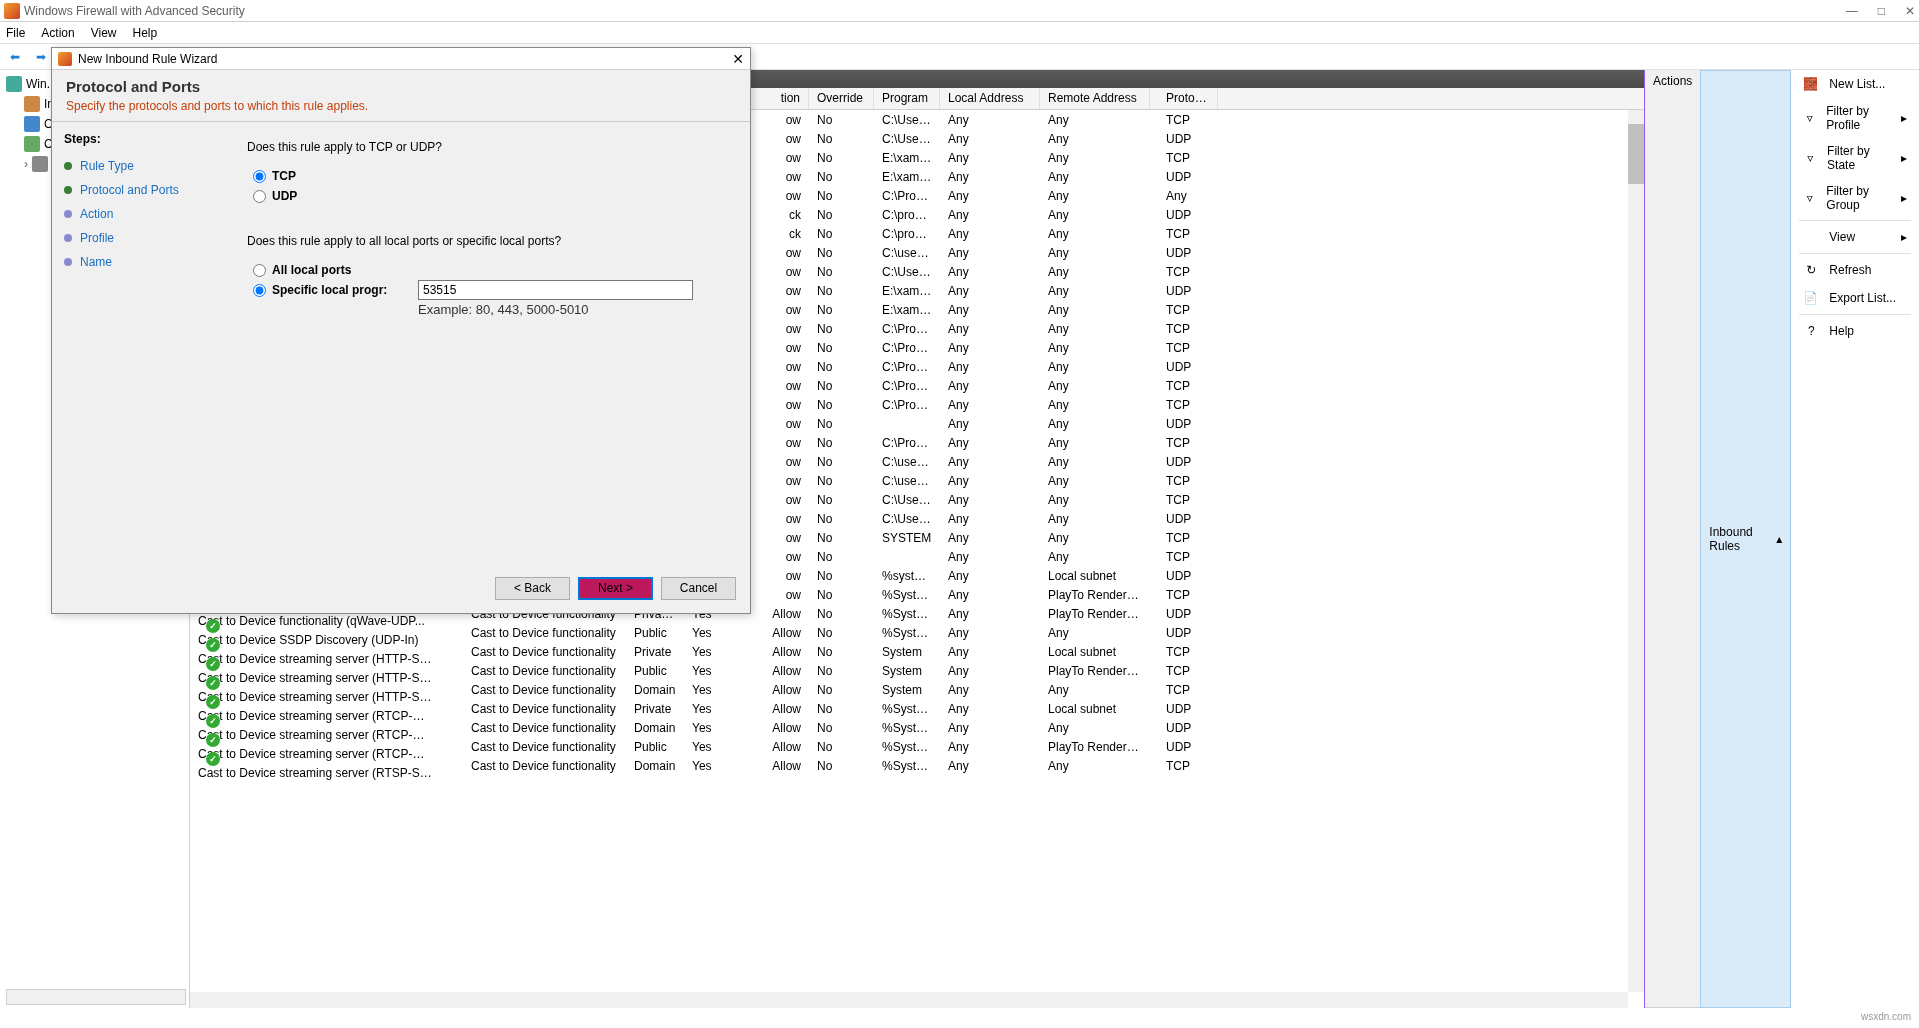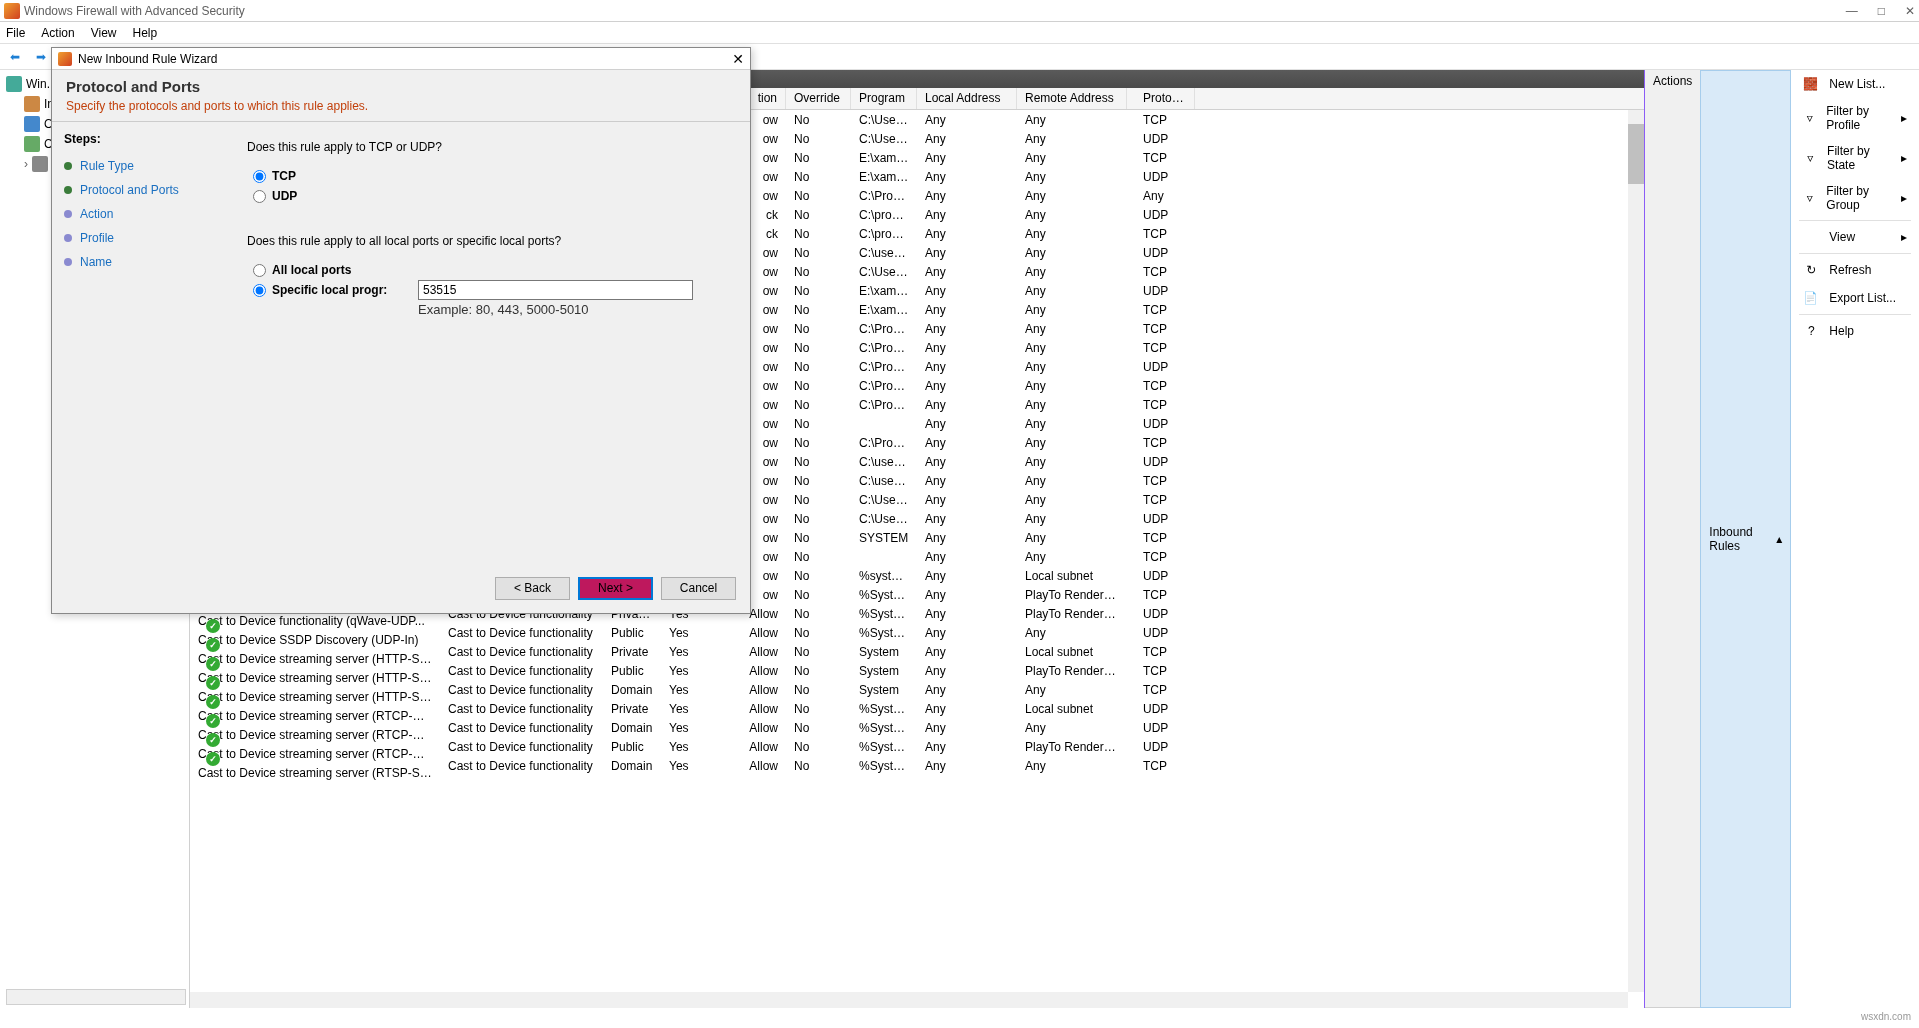--- a/index.html
+++ b/index.html
@@ -29,21 +29,21 @@
 
 
 .grid-pane { flex: 1; position: relative; overflow: hidden; }
 .grid-header-strip { height: 18px; background: linear-gradient(#5a5a5a,#4a4a4a); }
 .grid-head { height: 22px; display: flex; background: #f5f5f5; border-bottom: 1px solid #d0d0d0; }
 .grid-head .col { padding: 3px 8px; border-right: 1px solid #e0e0e0; overflow: hidden; white-space: nowrap; text-overflow: ellipsis; }
 .grid-body { overflow: auto; height: calc(100% - 40px); }
 .row { display: flex; height: 19px; align-items: center; }
 .row .cell { padding: 0 8px; overflow: hidden; white-space: nowrap; text-overflow: ellipsis; }
 .row .rule-icon { width: 14px; height: 14px; border-radius: 50%; background: #3a3; margin-left: 8px; display: flex; align-items: center; justify-content: center; color: #fff; font-size: 9px; font-weight: bold; }
-.c-name { width: 250px; } .c-group { width: 163px; } .c-profile { width: 58px; } .c-enabled { width: 65px; }
+.c-name { width: 250px; } .c-group { width: 163px; margin-left: 23px; } .c-profile { width: 58px; } .c-enabled { width: 65px; }
 .c-action { width: 60px; } .c-override { width: 65px; } .c-program { width: 66px; } .c-local { width: 100px; }
 .c-remote { width: 110px; } .c-proto { width: 60px; margin-left: 8px; }
 
 
 .actions-pane { width: 275px; border-left: 1px solid #8b5cf6; display: flex; }
 .actions-title { background: #f0f0f0; border-bottom: 1px solid #d0d0d0; padding: 4px 8px; font-weight: normal; }
 .actions-section { background: #d9eaf8; border: 1px solid #a6cdec; padding: 3px 8px; display: flex; justify-content: space-between; align-items: center; }
 .action-item { display: flex; align-items: center; gap: 10px; padding: 6px 12px; }
 .action-item .aicon { width: 16px; height: 16px; display: flex; align-items: center; justify-content: center; }
 .action-item .chev { margin-left: auto; color: #000; }

